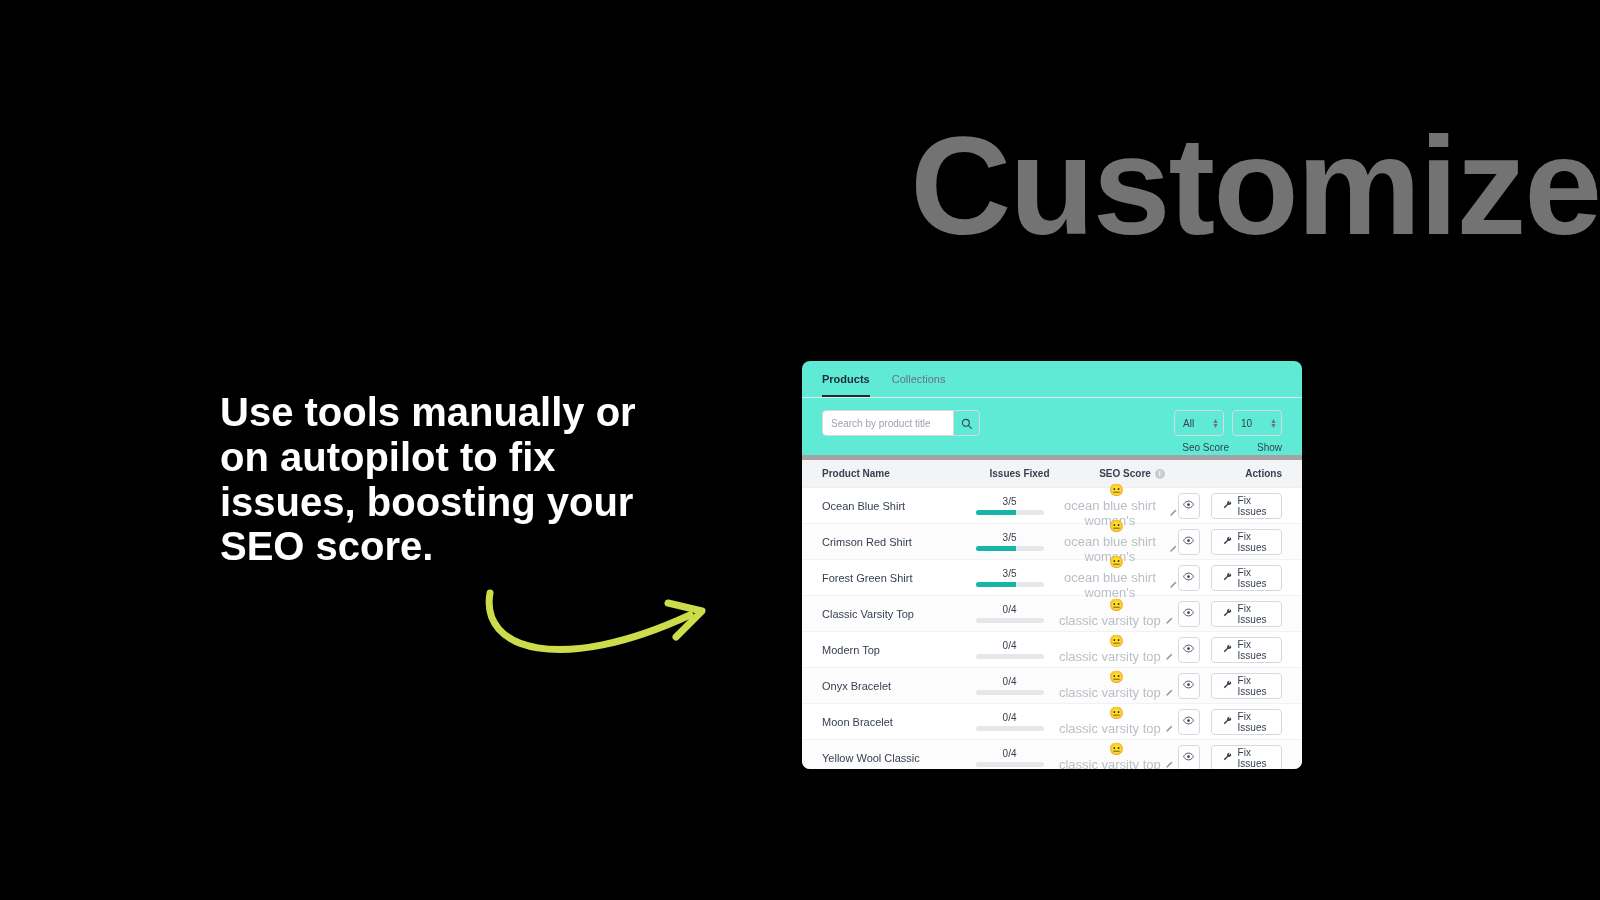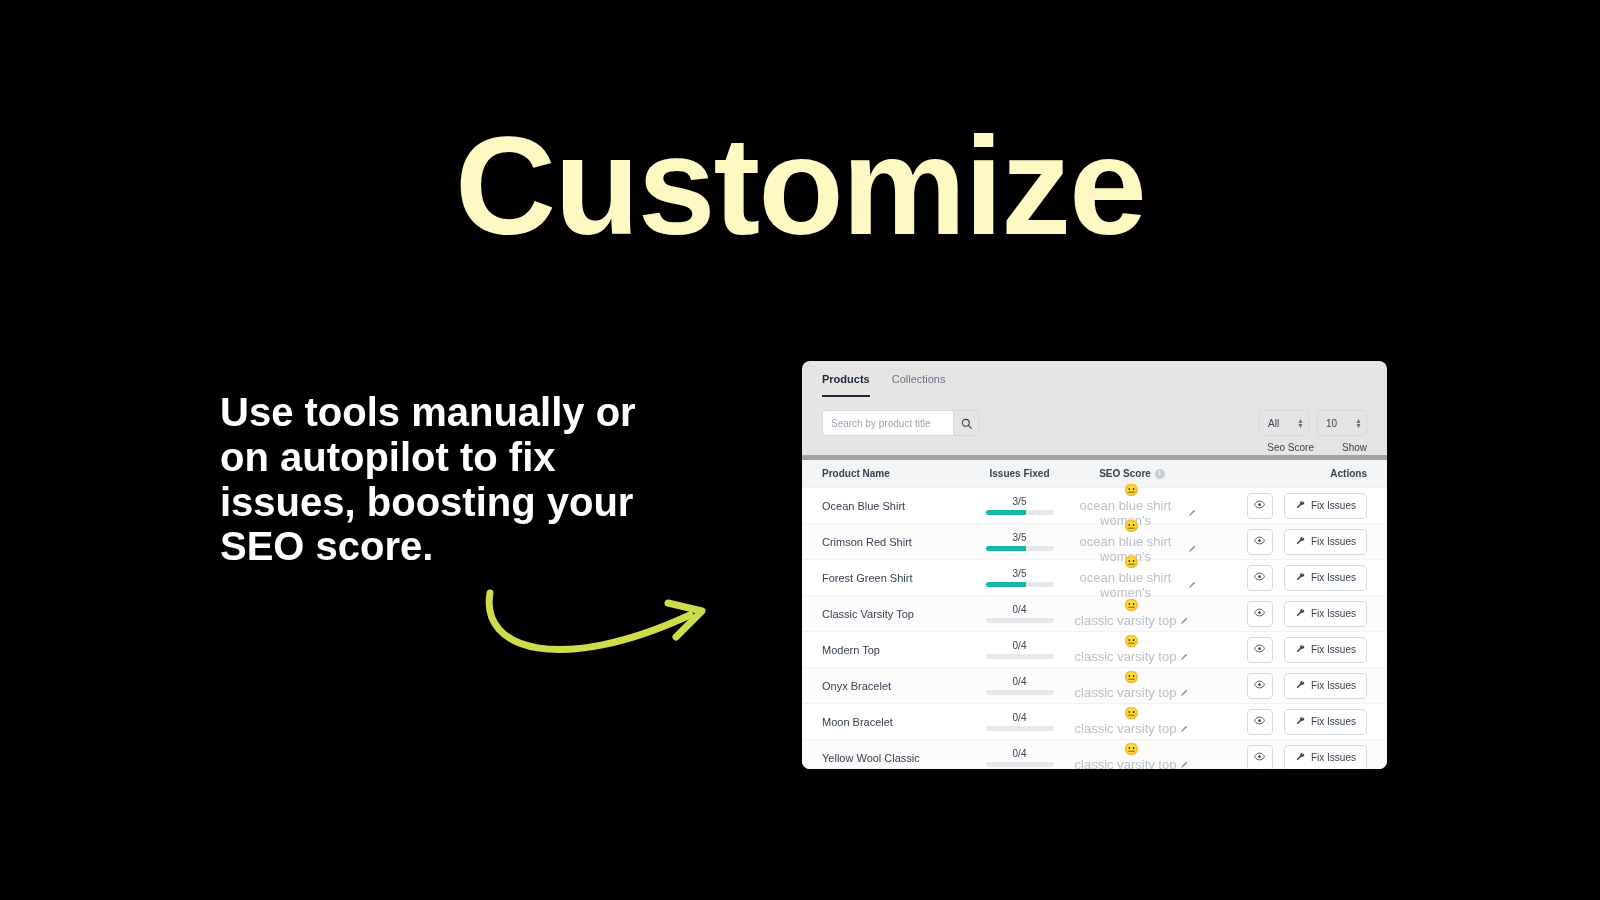--- a/index.html
+++ b/index.html
@@ -1,23 +1,23 @@
 <!DOCTYPE html>
 <html><head>
 <meta charset="utf-8">
 <style>
   * { box-sizing: border-box; margin: 0; padding: 0; }
   html, body { width: 1600px; height: 900px; background: #000; font-family: -apple-system, BlinkMacSystemFont, "Segoe UI", Arial, sans-serif; overflow: hidden; }
   .stage { position: relative; width: 1600px; height: 900px; transform-origin: top left; }
-  .headline { position: absolute; left: 0; right: 0; top: 105px; text-align: center; color: #fef9c3; font-weight: 900; font-size: 140px; letter-spacing: -2px; }
+  .headline { position: absolute; left: 0; right: 0; top: 105px; text-align: right; color: #737373; font-weight: 900; font-size: 140px; letter-spacing: -2px; }
   .subtext { position: absolute; left: 220px; top: 390px; width: 440px; color: #fff; font-weight: 800; font-size: 40px; line-height: 1.12; }
   .arrow-wrap { position: absolute; left: 470px; top: 575px; width: 260px; height: 120px; }
   .arrow-wrap svg { width: 100%; height: 100%; }
 
-  .panel { position: absolute; left: 802px; top: 361px; width: 585px; height: 408px; background:#e5e5e5; border-radius:8px; box-shadow:0 6px 30px rgba(0,0,0,.5); overflow:hidden; font-size:11px; color:#2b2f33; }
+  .panel { position: absolute; left: 802px; top: 361px; width: 500px; height: 408px; background:#5eead4; border-radius:8px; box-shadow:0 6px 30px rgba(0,0,0,.5); overflow:hidden; font-size:11px; color:#2b2f33; }
   .tabs { display:flex; gap:22px; padding:12px 20px 0 20px; border-bottom:1px solid #e5e7eb; }
   .tab { padding-bottom:10px; font-size:11px; color:#6b7280; cursor:pointer; }
   .tab.active { color:#1f2937; font-weight:700; border-bottom:2px solid #1f2937; }
   .toolbar { display:flex; align-items:center; padding:12px 20px 4px 20px; }
   .search { display:flex; align-items:flex-start; border:1px solid #d6dadf; border-radius:4px; height:26px; overflow:hidden; }
   .search input { border:none; outline:none; font-size:10px; padding:0 8px; width:130px; height:100%; color:#374151; }
   .search input::placeholder { color:#9ca3af; }
   .search-btn { width:26px; height:26px; display:flex; align-items:center; justify-content:center; border-left:1px solid #d6dadf; cursor:pointer; }
   .tool-spacer { flex:1; }
   .select { border:1px solid #d6dadf; border-radius:4px; height:26px; display:flex; align-items:center; padding:0 16px 0 8px; font-size:10px; color:#374151; margin-left:8px; position:relative; cursor:pointer; min-width:50px; }

